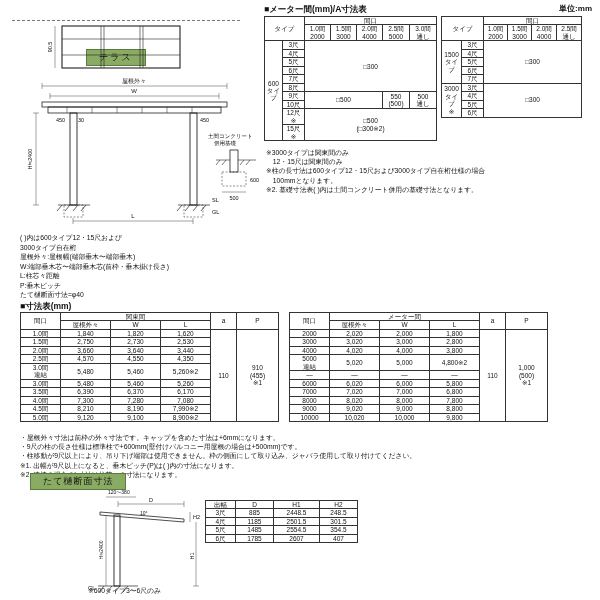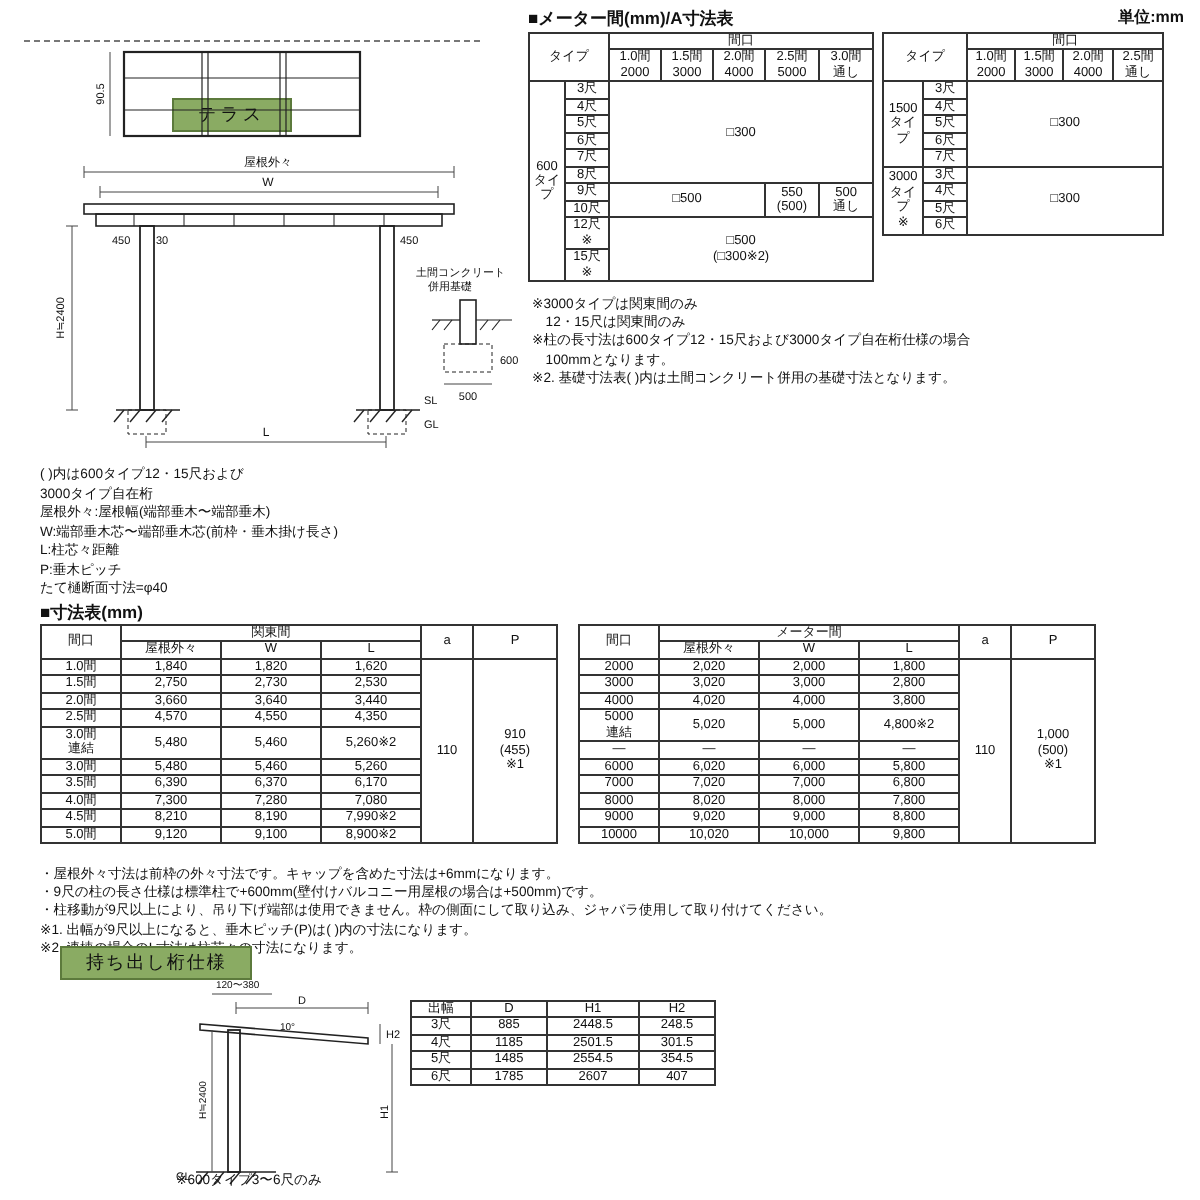--- a/index.html
+++ b/index.html
@@ -469,21 +469,21 @@
   </div>
 
   <div class="abs" style="left:20px;top:433px;width:560px;">
     <div class="note-line">・屋根外々寸法は前枠の外々寸法です。キャップを含めた寸法は+6mmになります。</div>
     <div class="note-line">・9尺の柱の長さ仕様は標準柱で+600mm(壁付けバルコニー用屋根の場合は+500mm)です。</div>
     <div class="note-line">・柱移動が9尺以上により、吊り下げ端部は使用できません。枠の側面にして取り込み、ジャバラ使用して取り付けてください。</div>
     <div class="note-line">※1. 出幅が9尺以上になると、垂木ピッチ(P)は( )内の寸法になります。</div>
     <div class="note-line">※2. 連棟の場合のL寸法は柱芯々の寸法になります。</div>
   </div>
 
-  <div class="abs green-label" style="left:30px;top:473px;letter-spacing:1px;">持ち出し桁仕様</div>
+  <div class="abs green-label" style="left:30px;top:473px;letter-spacing:1px;">たて樋断面寸法</div>
 
   <div class="abs" style="left:86px;top:488px;">
     <svg width="120" height="110" viewBox="0 0 120 110">
       <line class="dim" x1="20" y1="9" x2="50" y2="9"></line>
       <text font-size="5" x="22" y="6">120〜380</text>
 
       <line class="dim" x1="32" y1="16" x2="98" y2="16"></line>
       <line class="dim" x1="32" y1="13" x2="32" y2="19"></line>
       <line class="dim" x1="98" y1="13" x2="98" y2="19"></line>
       <text font-size="5.5" text-anchor="middle" x="65" y="14">D</text>

